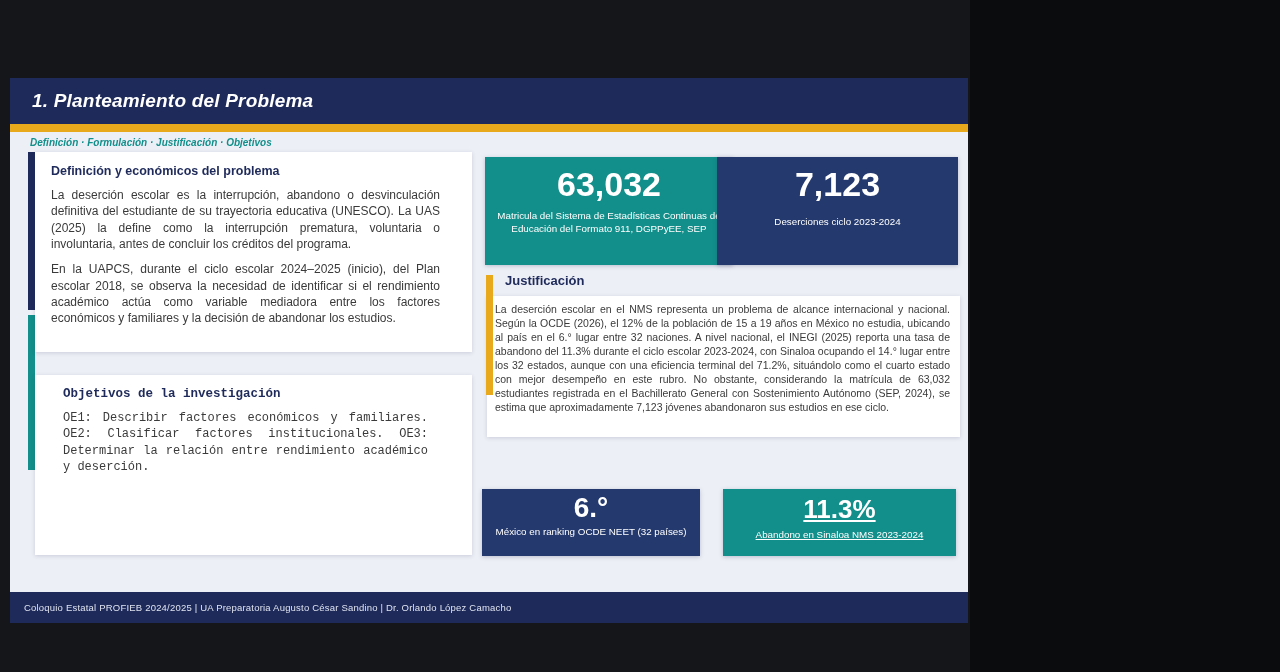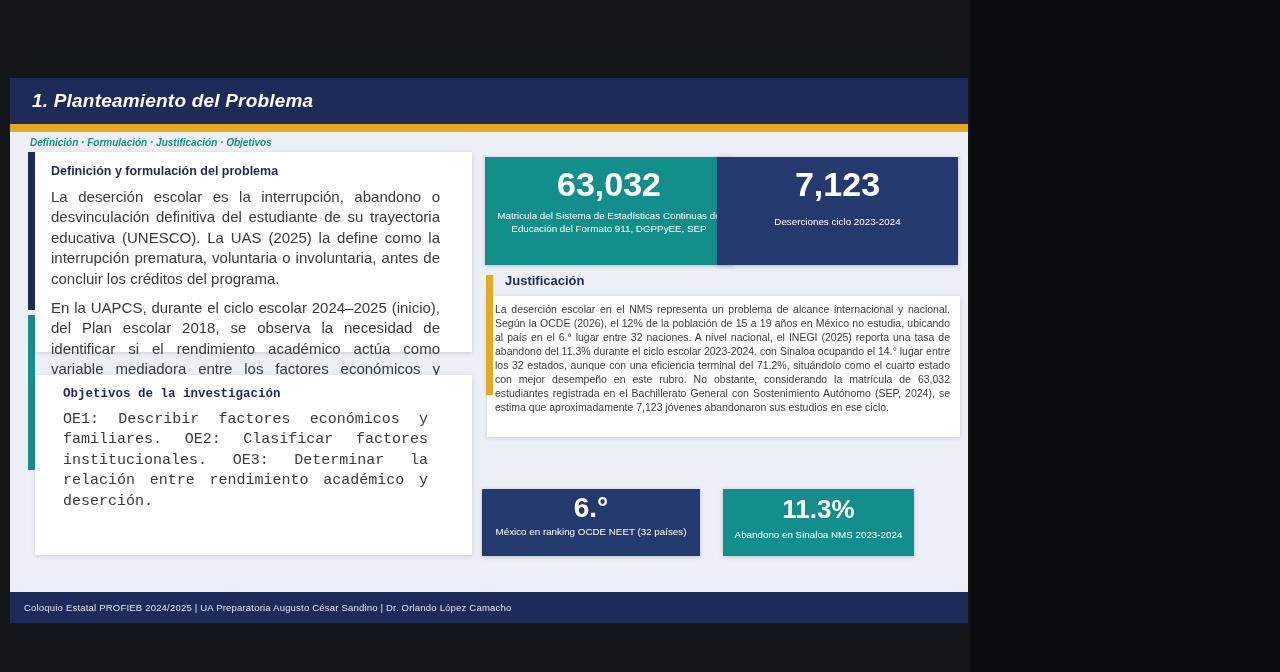--- a/index.html
+++ b/index.html
@@ -13,37 +13,37 @@
   .content{position:absolute;left:10px;top:132px;width:958px;height:460px;background:#edeff6;}
   .slidefooter{position:absolute;left:10px;top:592px;width:958px;height:31px;background:#1e2a5a;color:#dfe3f0;
     font-size:9.5px;display:flex;align-items:center;padding-left:14px;box-sizing:border-box;letter-spacing:.2px;}
 
   .breadcrumb{position:absolute;left:20px;top:5px;font-size:10px;font-style:italic;color:#128f8a;font-weight:bold;}
 
   .whitebox{position:absolute;background:#ffffff;box-shadow:0 1px 4px rgba(40,50,90,.18);box-sizing:border-box;}
   #defbox{left:25px;top:20px;width:437px;height:200px;padding:12px 16px;}
   #objbox{left:25px;top:243px;width:437px;height:180px;padding:12px 28px;font-family:Liberation Mono, monospace;}
   .boxheading{color:#1e2a5a;font-size:12.5px;font-weight:bold;margin:0 0 9px 0;}
-  .boxtext{color:#3a3a3a;font-size:15px;line-height:1.36;text-align:justify;margin:0 16px 9px 0;}
+  .boxtext{color:#3a3a3a;font-size:12px;line-height:1.36;text-align:justify;margin:0 16px 9px 0;}
   .accent{position:absolute;width:7px;}
   #bar-navy{left:18px;top:20px;height:158px;background:#1e2a5a;}
   #bar-teal{left:18px;top:183px;height:155px;background:#128f8a;}
 
   .stat{position:absolute;color:#ffffff;text-align:center;box-sizing:border-box;box-shadow:0 1px 4px rgba(40,50,90,.25);}
   .teal{background:#128f8a;}
   .navy{background:#24396e;}
   .stat .val{font-weight:bold;display:block;}
   .stat .cap{display:block;font-size:9.8px;line-height:1.3;padding:2px 10px;}
   #stat1{left:475px;top:25px;width:248px;height:108px;padding-top:8px;}
   #stat1 .val{font-size:34px;margin-bottom:4px;}
   #stat2{left:707px;top:25px;width:241px;height:108px;padding-top:8px;}
   #stat2 .val{font-size:34px;margin-bottom:10px;}
   #stat3{left:472px;top:357px;width:218px;height:67px;padding-top:3px;}
   #stat3 .val{font-size:28px;}
-  #stat4{left:713px;top:357px;width:191px;height:67px;padding-top:5px;}
+  #stat4{left:713px;top:357px;width:233px;height:67px;padding-top:5px;text-decoration:underline;}
   #stat4 .val{font-size:26px;margin-bottom:2px;}
 
   #just-heading{position:absolute;left:495px;top:141px;font-size:13px;font-weight:bold;color:#1e2a5a;}
   #bar-gold{left:476px;top:143px;height:120px;background:#e9a91c;z-index:2;}
   #justbox{left:477px;top:164px;width:473px;height:141px;padding:7px 10px 7px 8px;z-index:1;}
   #justbox .boxtext{font-size:10.5px;line-height:1.33;margin:0;}
 
   
   .videopanel{position:absolute;left:970px;top:0;width:310px;height:672px;background:#0b0c0e;}
 </style>
@@ -57,21 +57,21 @@
   </div>
   <div class="goldstripe"></div>
 
   <div class="content">
     <div class="breadcrumb">Definición · Formulación · Justificación · Objetivos</div>
 
     <div class="accent" id="bar-navy"></div>
     <div class="accent" id="bar-teal"></div>
 
     <div class="whitebox" id="defbox">
-      <p class="boxheading">Definición y formulación del problema</p>
+      <p class="boxheading">Definición y económicos del problema</p>
       <p class="boxtext">La deserción escolar es la interrupción, abandono o desvinculación definitiva del estudiante de su trayectoria educativa (UNESCO). La UAS (2025) la define como la interrupción prematura, voluntaria o involuntaria, antes de concluir los créditos del programa.</p>
       <p class="boxtext">En la UAPCS, durante el ciclo escolar 2024–2025 (inicio), del Plan escolar 2018, se observa la necesidad de identificar si el rendimiento académico actúa como variable mediadora entre los factores económicos y familiares y la decisión de abandonar los estudios.</p>
     </div>
 
     <div class="whitebox" id="objbox">
       <p class="boxheading">Objetivos de la investigación</p>
       <p class="boxtext">OE1: Describir factores económicos y familiares.   OE2: Clasificar factores institucionales.   OE3: Determinar la relación entre rendimiento académico y deserción.</p>
     </div>
 
     <div class="stat teal" id="stat1">

